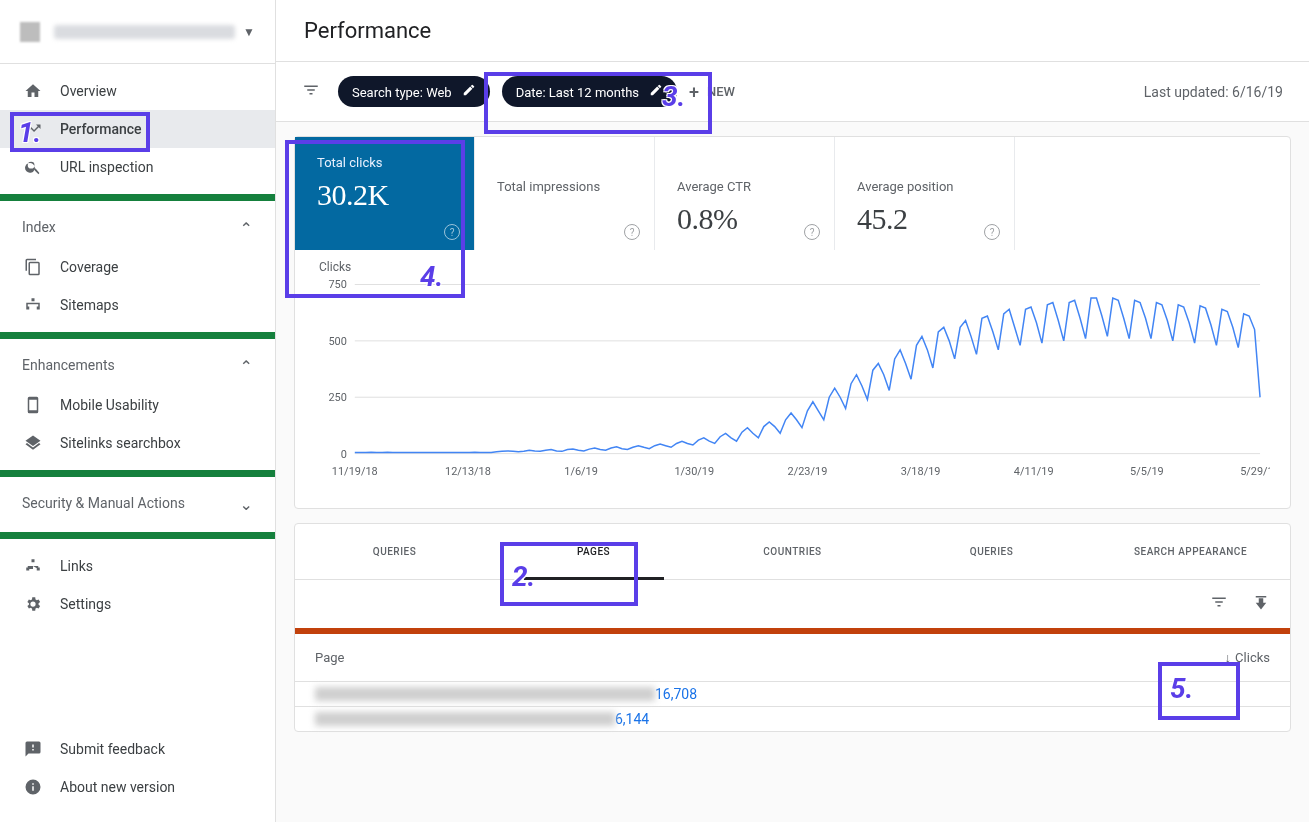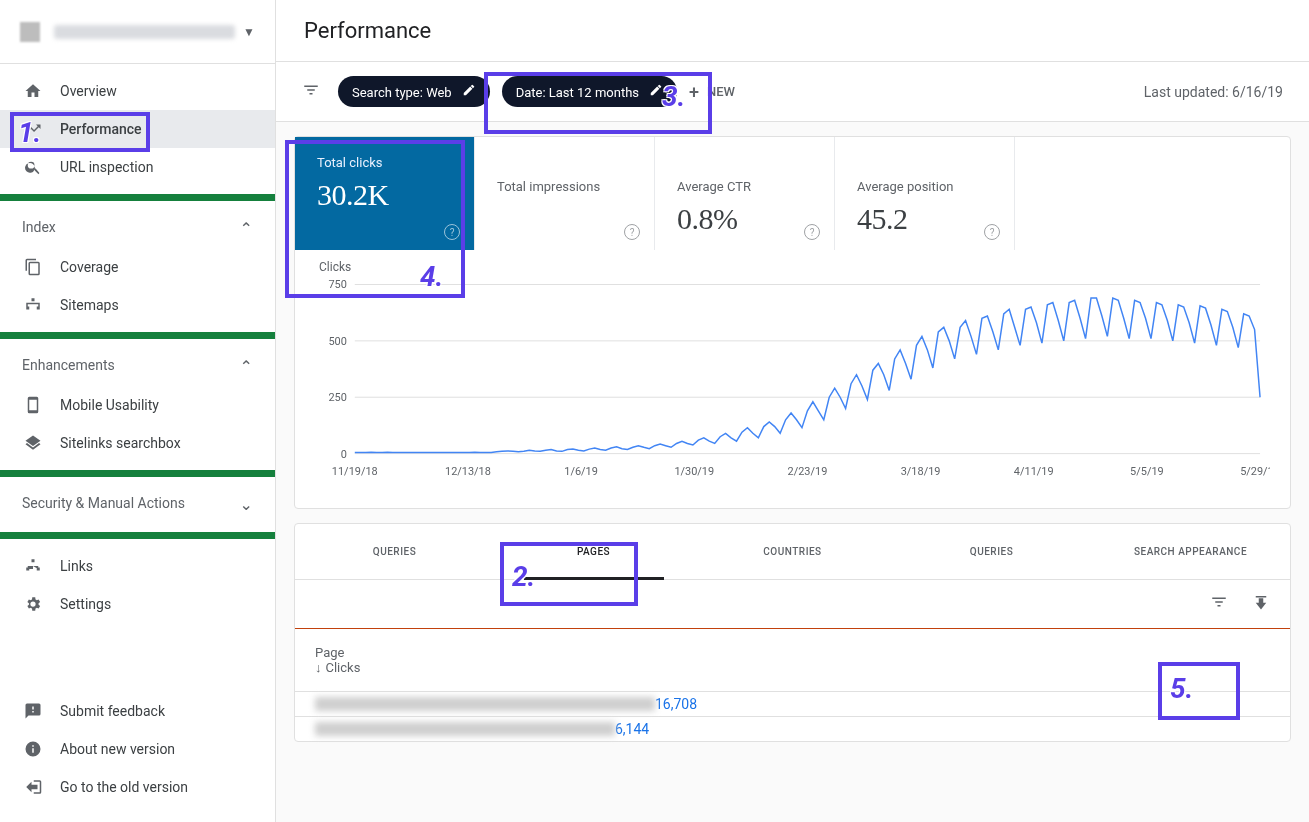--- a/index.html
+++ b/index.html
@@ -41,21 +41,21 @@
 .metric-card:not(.selected) .help { color: #5f6368; }
 .chart-area { padding: 10px 20px 20px 20px; }
 .chart-label { font-size: 12px; color: #5f6368; padding-left: 4px; }
 .chart-svg { width: 100%; height: 210px; }
 .tabs-row { display: flex; border-bottom: 1px solid #e0e0e0; }
 .tab { flex: 1; text-align: center; padding: 22px 0; font-size: 10px; font-weight: 500; color: #5f6368; letter-spacing: 0.5px; cursor: pointer; position: relative; }
 .tab.active { color: #202124; }
 .tab.active::after { content: ''; position: absolute; bottom: -1px; left: 50%; transform: translateX(-50%); width: 140px; height: 3px; background: #202124; }
 .table-controls { display: flex; justify-content: flex-end; padding: 12px 20px; gap: 24px; color: #5f6368; }
 .table-controls span { cursor: pointer; font-size: 20px; }
-.table-header { display: flex; padding: 16px 20px; border-top: 1px solid #c2410c; font-size: 13px; color: #5f6368; flex-direction: column; }
+.table-header { display: flex; padding: 16px 20px; border-top: 6px solid #c2410c; font-size: 13px; color: #5f6368; }
 .th-page { flex: 1; }
 .th-clicks { display: flex; align-items: center; gap: 4px; }
 .data-row { display: flex; padding: 4px 20px; border-top: 1px solid #e0e0e0; font-size: 14px; align-items: center; }
 .data-row .url { flex: 1; height: 14px; max-width: 340px; filter: blur(3px); background: #cfcfcf; border-radius: 2px; }
 .data-row .clicks { color: #1a73e8; font-size: 14px; }
 
 
 .annotation-box { position: absolute; border: 4px solid #5a3ee8; z-index: 20; pointer-events: none; }
 .annotation-label { position: absolute; font-size: 28px; font-weight: 700; font-style: italic; color: #5a3ee8; text-shadow: 1px 1px 0 #fff, -1px -1px 0 #fff, 1px -1px 0 #fff, -1px 1px 0 #fff; z-index: 21; pointer-events: none; }
 
@@ -181,28 +181,20 @@
           </span>
         <span>Submit feedback</span>
       </div>
       <div class="nav-item">
         <span class="icon">
             <svg class="icon-svg" viewBox="0 0 24 24">
               <path d="M12 2a10 10 0 1 0 10 10A10 10 0 0 0 12 2zm1 15h-2v-6h2zm0-8h-2V7h2z"></path>
             </svg>
           </span>
         <span>About new version</span>
-      </div>
-      <div class="nav-item">
-        <span class="icon">
-            <svg class="icon-svg" viewBox="0 0 24 24">
-              <path d="M10 9V5l-7 7 7 7v-4h8V9zM21 3h-8v2h8v14h-8v2h8a2 2 0 0 0 2-2V5a2 2 0 0 0-2-2z"></path>
-            </svg>
-          </span>
-        <span>Go to the old version</span>
       </div>
     </div>
   </div>
 
   <div class="main">
     <div class="page-title">Performance</div>
 
     <div class="filter-bar">
       <span class="filter-icon"><svg class="icon-svg" viewBox="0 0 24 24">
             <path d="M3 6h18v2H3zm4 5h10v2H7zm3 5h4v2h-4z"></path>

